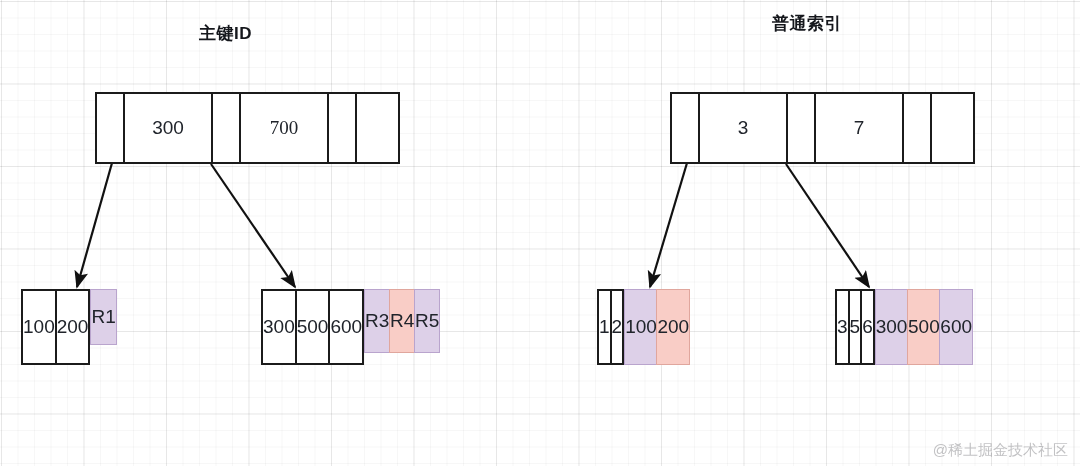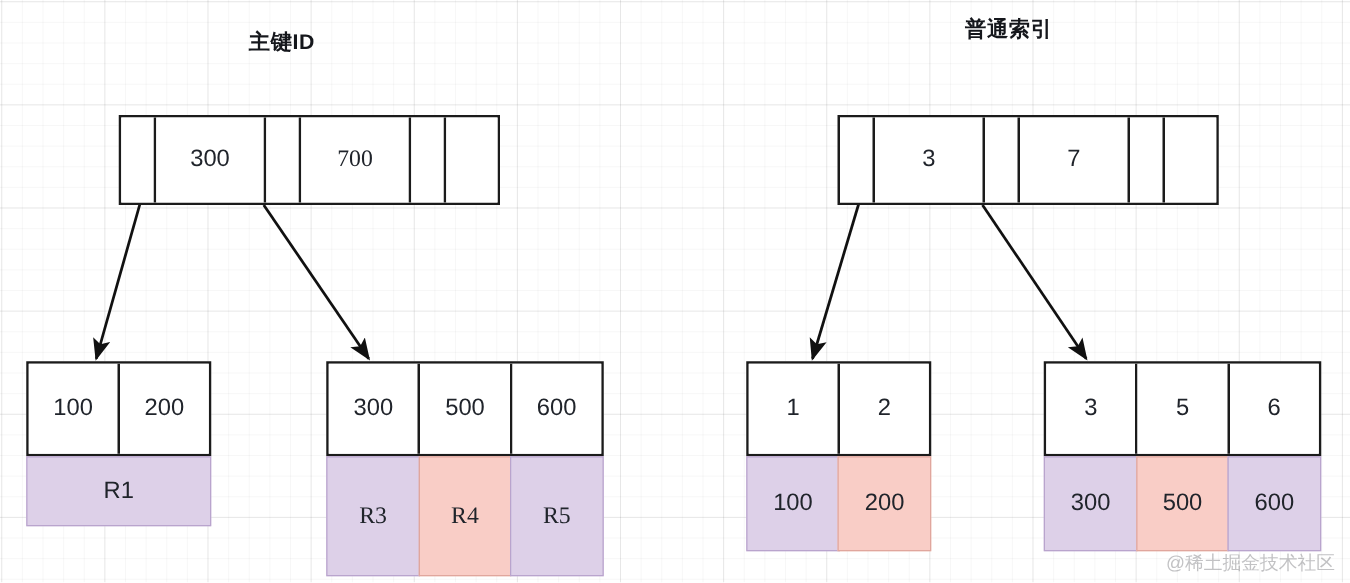--- a/index.html
+++ b/index.html
@@ -55,21 +55,21 @@
     background: #ffffff;
   }
   .inode .cell:last-child { border-right: none; }
   .inode .cell.ptr { flex: 0 0 28px; }
   .inode .cell.key { flex: 1 1 auto; }
 
   
   .leaf {
     position: absolute;
     display: flex;
-    flex-direction: column;
+    flex-direction: row;
     box-sizing: border-box;
   }
   .leaf .row {
     display: flex;
     box-sizing: border-box;
   }
   .leaf .row.keys {
     border: 2.2px solid #1b1b1b;
     background: #ffffff;
   }
@@ -164,21 +164,21 @@
       <div class="cell purple" style="flex:1 1 0;">R1</div>
     </div>
   </div>
 
   <div class="leaf" style="left:261px; top:289px; width:222px;">
     <div class="row keys" style="height:76px;">
       <div class="cell" style="flex:1 1 0;">300</div>
       <div class="cell" style="flex:1 1 0;">500</div>
       <div class="cell" style="flex:1 1 0;">600</div>
     </div>
-    <div class="row vals" style="height:96px;font-family:Liberation Serif, serif;">
+    <div class="row vals" style="height:64px;">
       <div class="cell purple" style="flex:1 1 0;">R3</div>
       <div class="cell pink" style="flex:1 1 0;">R4</div>
       <div class="cell purple" style="flex:1 1 0;">R5</div>
     </div>
   </div>
 
   <div class="inode" style="left:670px; top:92px; width:305px; height:72px;">
     <div class="cell ptr"></div>
     <div class="cell key" style="flex:0 0 88px;">3</div>
     <div class="cell ptr"></div>

